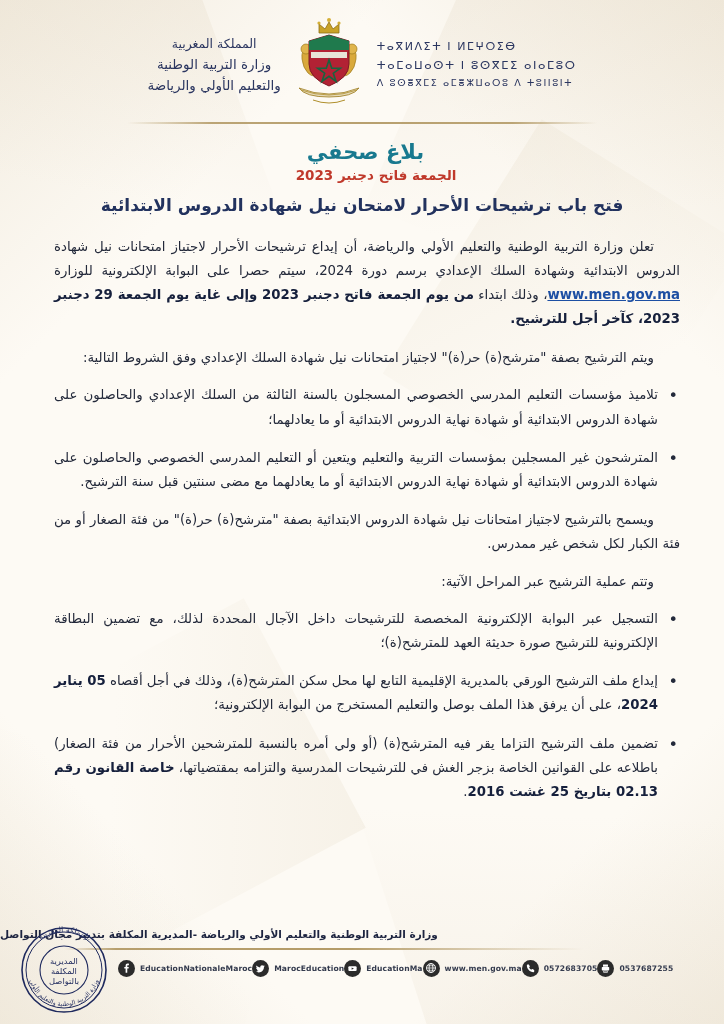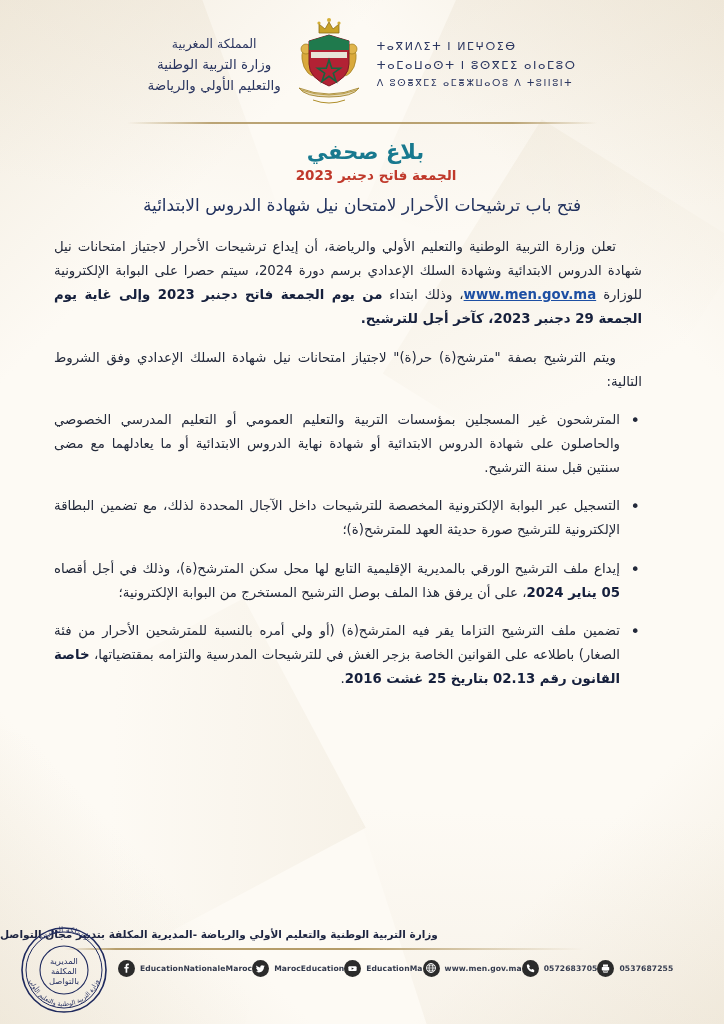--- a/index.html
+++ b/index.html
@@ -148,29 +148,29 @@
   }
   .t-date {
     font-size: 13.5px;
     font-weight: bold;
     color: #c0392b;
     margin-bottom: 10px;
     padding-left: 28px;
   }
   .t-main {
     font-size: 17px;
-    font-weight: normal;
+    font-weight: bold;
     color: #22325e;
     line-height: 1.5;
     padding: 0 58px;
   }
 
   
   .body-wrap {
-    padding: 16px 82px 0 54px;
+    padding: 16px 44px 0 54px;
     direction: rtl;
   }
   .para {
     font-size: 13.3px;
     line-height: 1.82;
     color: #23293a;
     text-align: justify;
     text-justify: inter-word;
     margin: 0 0 15px 0;
     text-indent: 26px;
@@ -336,31 +336,34 @@
 
   <div class="body-wrap">
 
     <p class="para">
       <span>تعلن وزارة التربية الوطنية والتعليم الأولي والرياضة، أن إيداع ترشيحات الأحرار لاجتياز امتحانات نيل شهادة الدروس الابتدائية وشهادة السلك الإعدادي برسم دورة 2024، سيتم حصرا على البوابة الإلكترونية للوزارة </span><a class="lnk" href="#">www.men.gov.ma</a><span>، وذلك ابتداء </span><span class="b">من يوم الجمعة فاتح دجنبر 2023 وإلى غاية يوم الجمعة 29 دجنبر 2023، كآخر أجل للترشيح.</span>
     </p>
 
     <p class="para tight">ويتم الترشيح بصفة "مترشح(ة) حر(ة)" لاجتياز امتحانات نيل شهادة السلك الإعدادي وفق الشروط التالية:</p>
 
     <ul class="blist">
-      <li>المترشحون غير المسجلين بمؤسسات التربية والتعليم العمومي أو التعليم المدرسي الخصوصي والحاصلون على شهادة الدروس الابتدائية أو شهادة نهاية الدروس الابتدائية أو ما يعادلهما مع مضى سنتين قبل سنة الترشيح.</li>
+      <li>تلاميذ مؤسسات التعليم المدرسي الخصوصي المسجلون بالسنة الثالثة من السلك الإعدادي والحاصلون على شهادة الدروس الابتدائية أو شهادة نهاية الدروس الابتدائية أو ما يعادلهما؛</li>
+      <li>المترشحون غير المسجلين بمؤسسات التربية والتعليم ويتعين أو التعليم المدرسي الخصوصي والحاصلون على شهادة الدروس الابتدائية أو شهادة نهاية الدروس الابتدائية أو ما يعادلهما مع مضى سنتين قبل سنة الترشيح.</li>
     </ul>
 
-
+    <p class="para tight">ويسمح بالترشيح لاجتياز امتحانات نيل شهادة الدروس الابتدائية بصفة "مترشح(ة) حر(ة)" من فئة الصغار أو من فئة الكبار لكل شخص غير ممدرس.</p>
+
+    <p class="para tight">وتتم عملية الترشيح عبر المراحل الآتية:</p>
 
     <ul class="blist">
       <li>
         <span>التسجيل عبر البوابة الإلكترونية المخصصة للترشيحات داخل الآجال المحددة لذلك، مع تضمين البطاقة الإلكترونية للترشيح صورة حديثة العهد للمترشح(ة)؛</span>
       </li>
       <li>
-        <span>إيداع ملف الترشيح الورقي بالمديرية الإقليمية التابع لها محل سكن المترشح(ة)، وذلك في أجل أقصاه </span><span class="b">05 يناير 2024</span><span>، على أن يرفق هذا الملف بوصل الترشيح المستخرج من البوابة الإلكترونية؛</span>
+        <span>إيداع ملف الترشيح الورقي بالمديرية الإقليمية التابع لها محل سكن المترشح(ة)، وذلك في أجل أقصاه </span><span class="b">05 يناير 2024</span><span>، على أن يرفق هذا الملف بوصل والتعليم المستخرج من البوابة الإلكترونية؛</span>
       </li>
       <li>
         <span>تضمين ملف الترشيح التزاما يقر فيه المترشح(ة) (أو ولي أمره بالنسبة للمترشحين الأحرار من فئة الصغار) باطلاعه على القوانين الخاصة بزجر الغش في للترشيحات المدرسية والتزامه بمقتضياتها، </span><span class="b">خاصة القانون رقم 02.13 بتاريخ 25 غشت 2016</span><span>.</span>
       </li>
     </ul>
 
   </div>
 
   <div class="footer">
 

